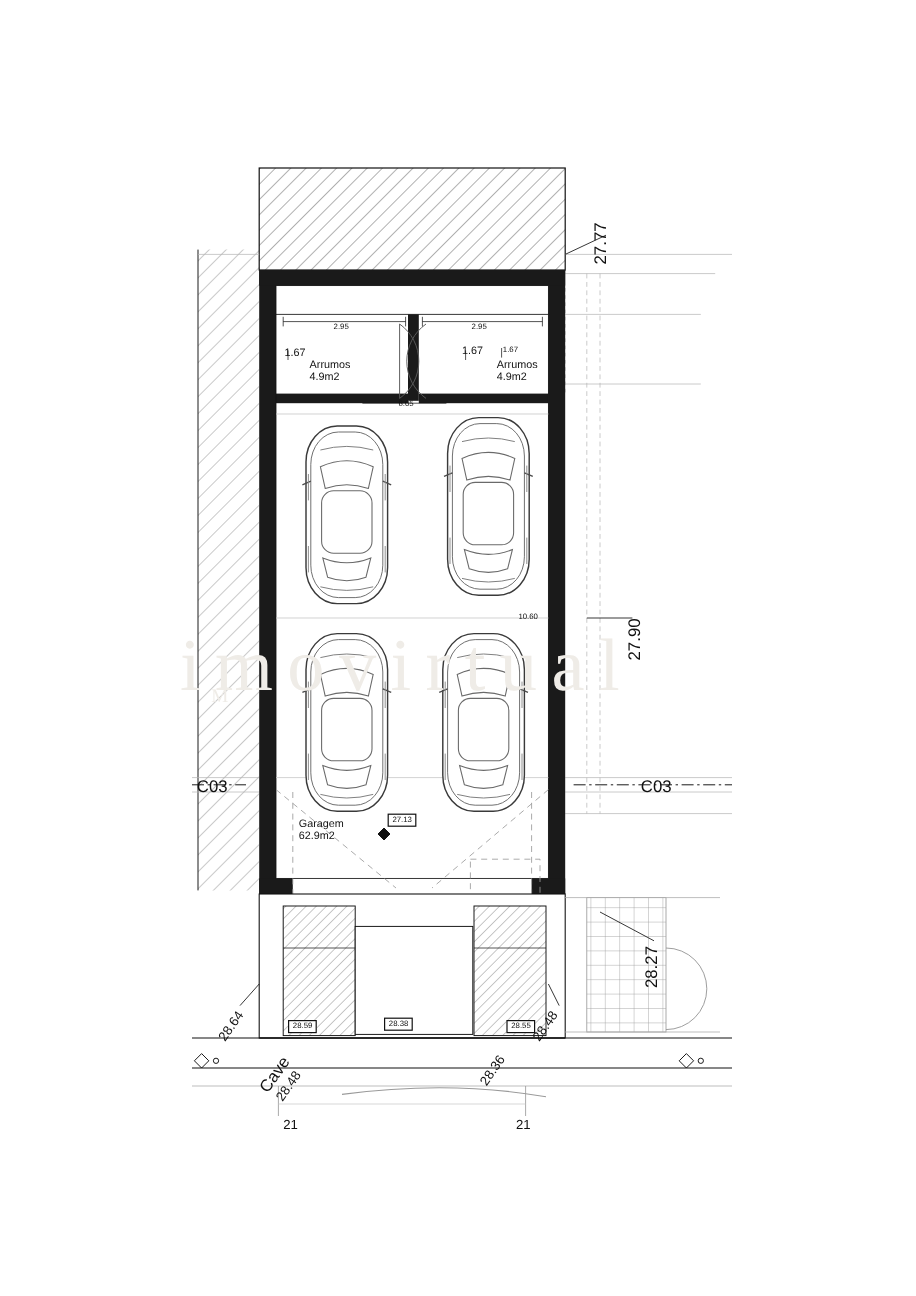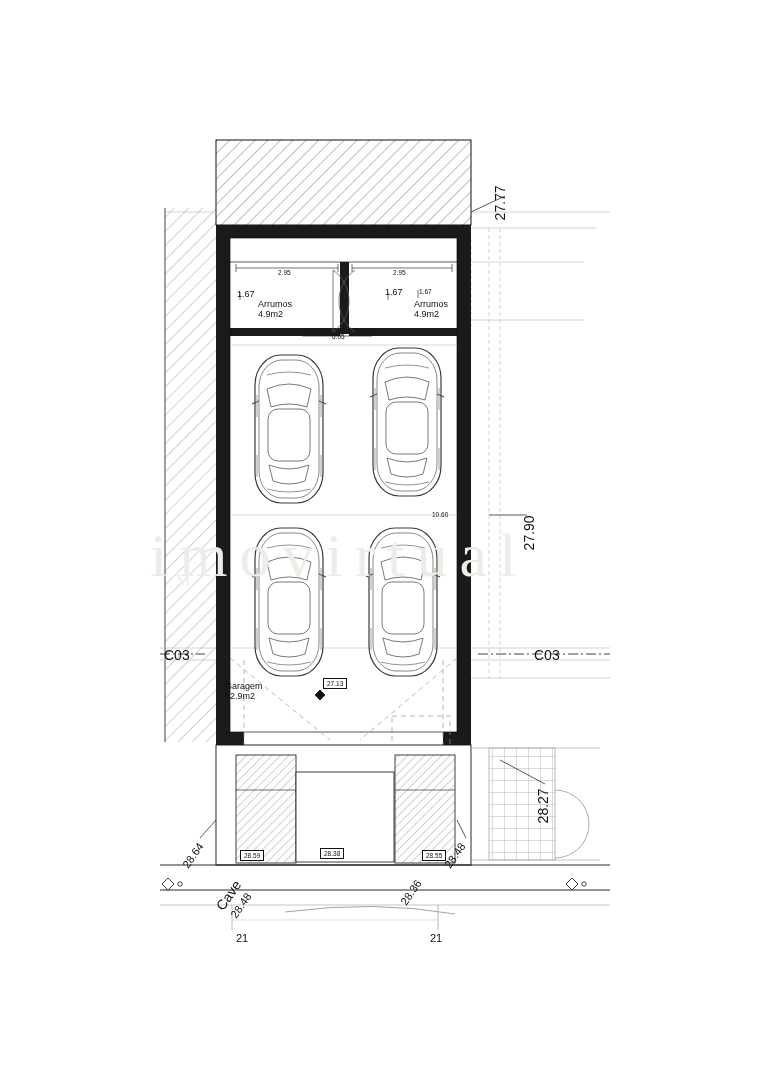--- a/index.html
+++ b/index.html
@@ -253,21 +253,21 @@
   <div class="lbl small" style="left:258px; top:300px;">
     <span>Arrumos</span><br>
     <span>4.9m2</span>
   </div>
 
   <div class="lbl small" style="left:414px; top:300px;">
     <span>Arrumos</span><br>
     <span>4.9m2</span>
   </div>
 
-  <div class="lbl small" style="left:225px; top:682px;">
+  <div class="lbl small" style="left:249px; top:682px;">
     <span>Garagem</span><br>
     <span>62.9m2</span>
   </div>
 
   <div class="lbl tiny" style="left:278px; top:269px;">2.95</div>
   <div class="lbl tiny" style="left:393px; top:269px;">2.95</div>
   <div class="lbl small" style="left:237px; top:290px;">1.67</div>
   <div class="lbl small" style="left:385px; top:288px;">1.67</div>
   <div class="lbl tiny" style="left:419px; top:288px;">1.67</div>
   <div class="lbl tiny" style="left:332px; top:333px;">6.05</div>

